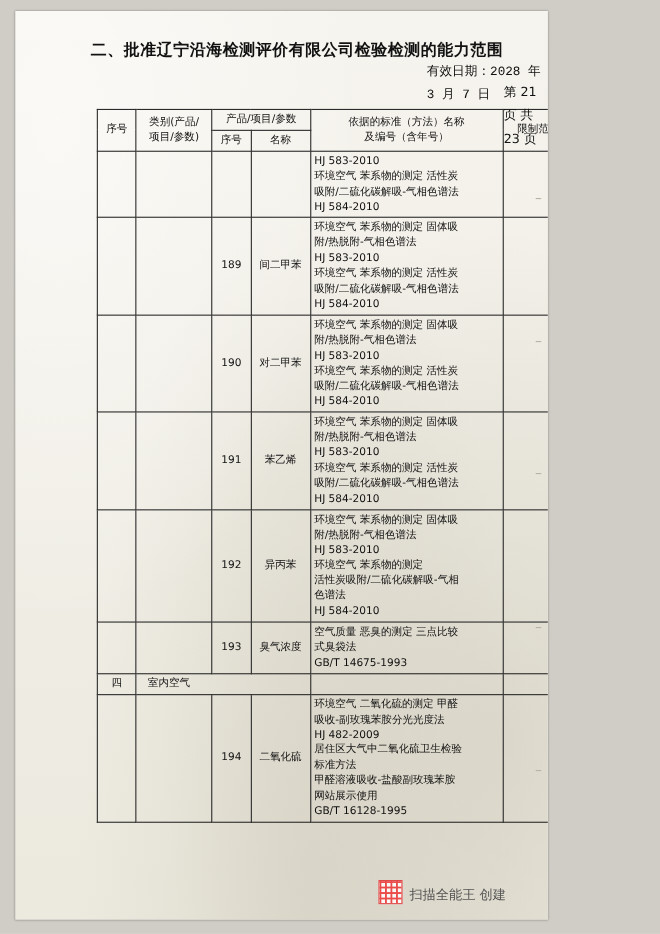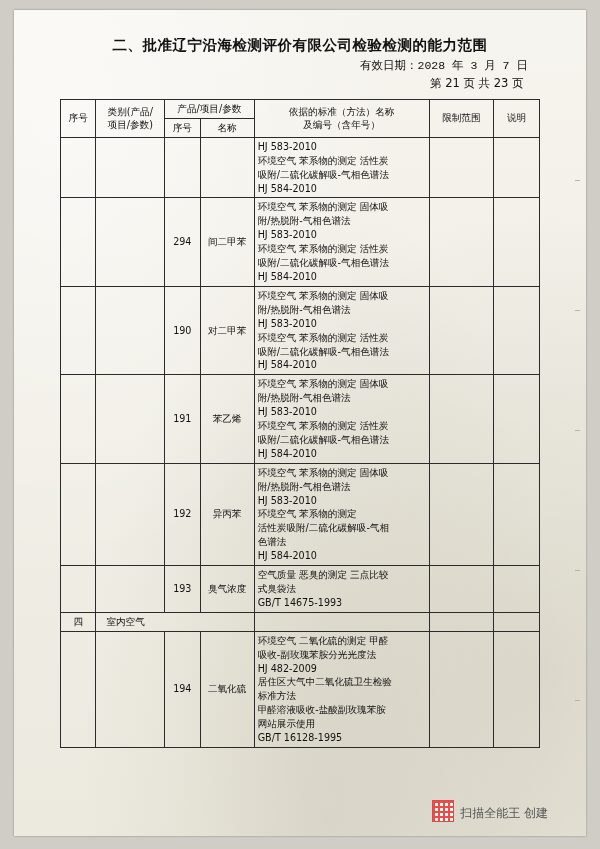--- a/index.html
+++ b/index.html
@@ -6,24 +6,25 @@
   body{
     width:600px;height:849px;
     background:#cfcdc6;
     font-family:"DejaVu Sans","Liberation Sans",sans-serif;
     overflow:hidden;
     position:relative;
   }
   .page{
     position:absolute;
     left:14px;top:10px;
-    width:572px;height:826px;
+    width:456px;height:826px;
     background:#f3f1ea;
     box-shadow:0 0 2px rgba(0,0,0,.35);
     overflow:hidden;
+    padding-left:28px;
   }
   
   .page:before{
     content:"";position:absolute;inset:0;
     background:
       radial-gradient(ellipse at 8% 12%, rgba(255,255,255,.55), rgba(255,255,255,0) 45%),
       radial-gradient(ellipse at 92% 80%, rgba(198,192,176,.45), rgba(255,255,255,0) 50%),
       radial-gradient(ellipse at 55% 98%, rgba(205,199,184,.5), rgba(255,255,255,0) 55%),
       linear-gradient(180deg,#f6f4ee 0%,#f1efe7 40%,#eceadf 100%);
     pointer-events:none;
@@ -165,21 +166,21 @@
               <div>环境空气 苯系物的测定  活性炭</div>
               <div>吸附/二硫化碳解吸-气相色谱法</div>
               <div>HJ 584-2010</div>
             </td>
             <td class="c"></td>
             <td class="c"></td>
           </tr>
           <tr>
             <td class="c"></td>
             <td class="c"></td>
-            <td class="c">294</td>
+            <td class="c">189</td>
             <td class="c">间二甲苯</td>
             <td class="std">
               <div>环境空气 苯系物的测定  固体吸</div>
               <div>附/热脱附-气相色谱法</div>
               <div>HJ 583-2010</div>
               <div>环境空气 苯系物的测定  活性炭</div>
               <div>吸附/二硫化碳解吸-气相色谱法</div>
               <div>HJ 584-2010</div>
             </td>
             <td class="c"></td>

